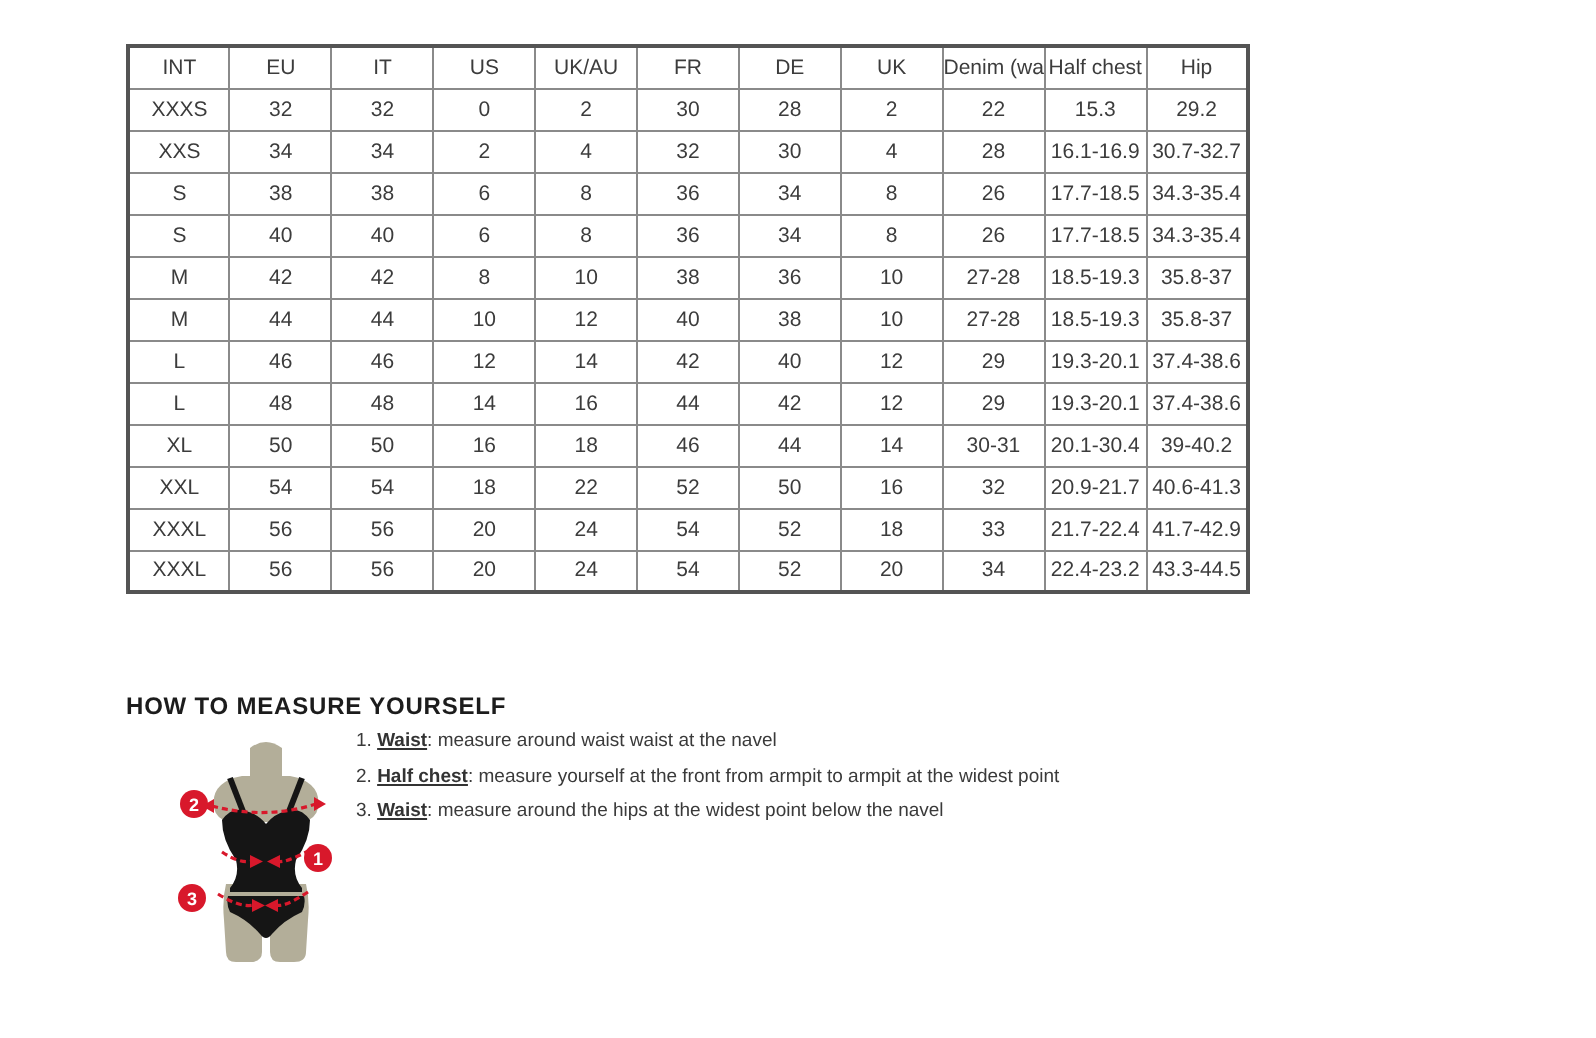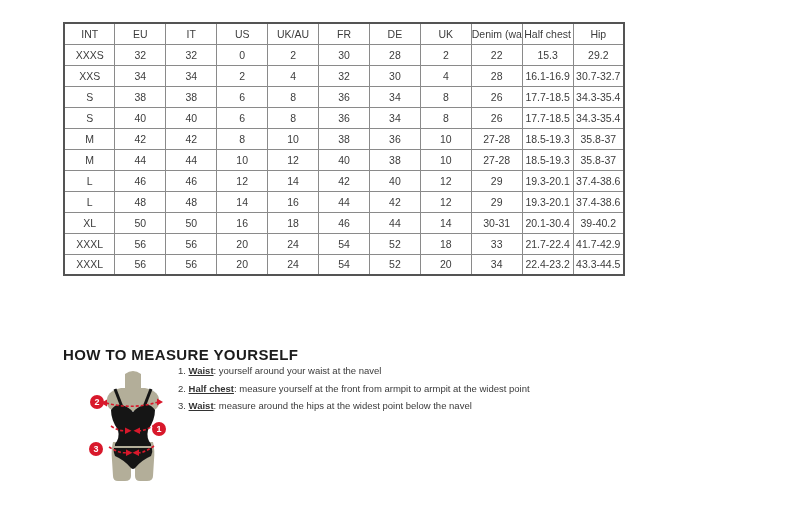--- a/index.html
+++ b/index.html
@@ -29,21 +29,21 @@
     border:1px solid var(--border-inner);
     height:21px;padding:0;
     text-align:center;vertical-align:middle;
     font-size:10.5px;font-weight:400;color:var(--table-text);
     white-space:nowrap;overflow:hidden;
   }
 
   
   .measure-title{
     position:absolute;left:63px;top:346px;margin:0;
-    font-size:15px;font-weight:bold;color:#1c1c1c;letter-spacing:0.4px;
+    font-size:12px;font-weight:bold;color:#1c1c1c;letter-spacing:0.4px;
   }
   .mannequin{
     position:absolute;left:78px;top:368px;width:100px;height:130px;
   }
   ol.steps{
     position:absolute;left:178px;top:366px;margin:0;padding:0;
     list-style:none;font-size:9.5px;color:var(--body-text);
   }
   ol.steps li{margin:0 0 7px 0;line-height:10.5px;}
   ol.steps li b{color:#333333;text-decoration:underline;}
@@ -179,20 +179,33 @@
         <td>16</td>
         <td>18</td>
         <td>46</td>
         <td>44</td>
         <td>14</td>
         <td>30-31</td>
         <td>20.1-30.4</td>
         <td>39-40.2</td>
       </tr>
       <tr>
+        <td>XXL</td>
+        <td>54</td>
+        <td>54</td>
+        <td>18</td>
+        <td>22</td>
+        <td>52</td>
+        <td>50</td>
+        <td>16</td>
+        <td>32</td>
+        <td>20.9-21.7</td>
+        <td>40.6-41.3</td>
+      </tr>
+      <tr>
         <td>XXXL</td>
         <td>56</td>
         <td>56</td>
         <td>20</td>
         <td>24</td>
         <td>54</td>
         <td>52</td>
         <td>18</td>
         <td>33</td>
         <td>21.7-22.4</td>
@@ -260,16 +273,16 @@
       </g>
       <g>
         <circle cx="18" cy="81" r="7" style="fill:var(--accent-red)"></circle>
         <text x="18" y="84.3" fill="#ffffff">3</text>
       </g>
     </g>
   </svg>
 </div>
 
 <ol id="steps" class="steps">
-    <li><span>1. </span><b>Waist</b><span>: yourself around your waist at the navel</span></li>
+    <li><span>1. </span><b>Waist</b><span>: measure around waist waist at the navel</span></li>
     <li><span>2. </span><b>Half chest</b><span>: measure yourself at the front from armpit to armpit at the widest point</span></li>
     <li><span>3. </span><b>Waist</b><span>: measure around the hips at the widest point below the navel</span></li>
   </ol>
 
 </body></html>

